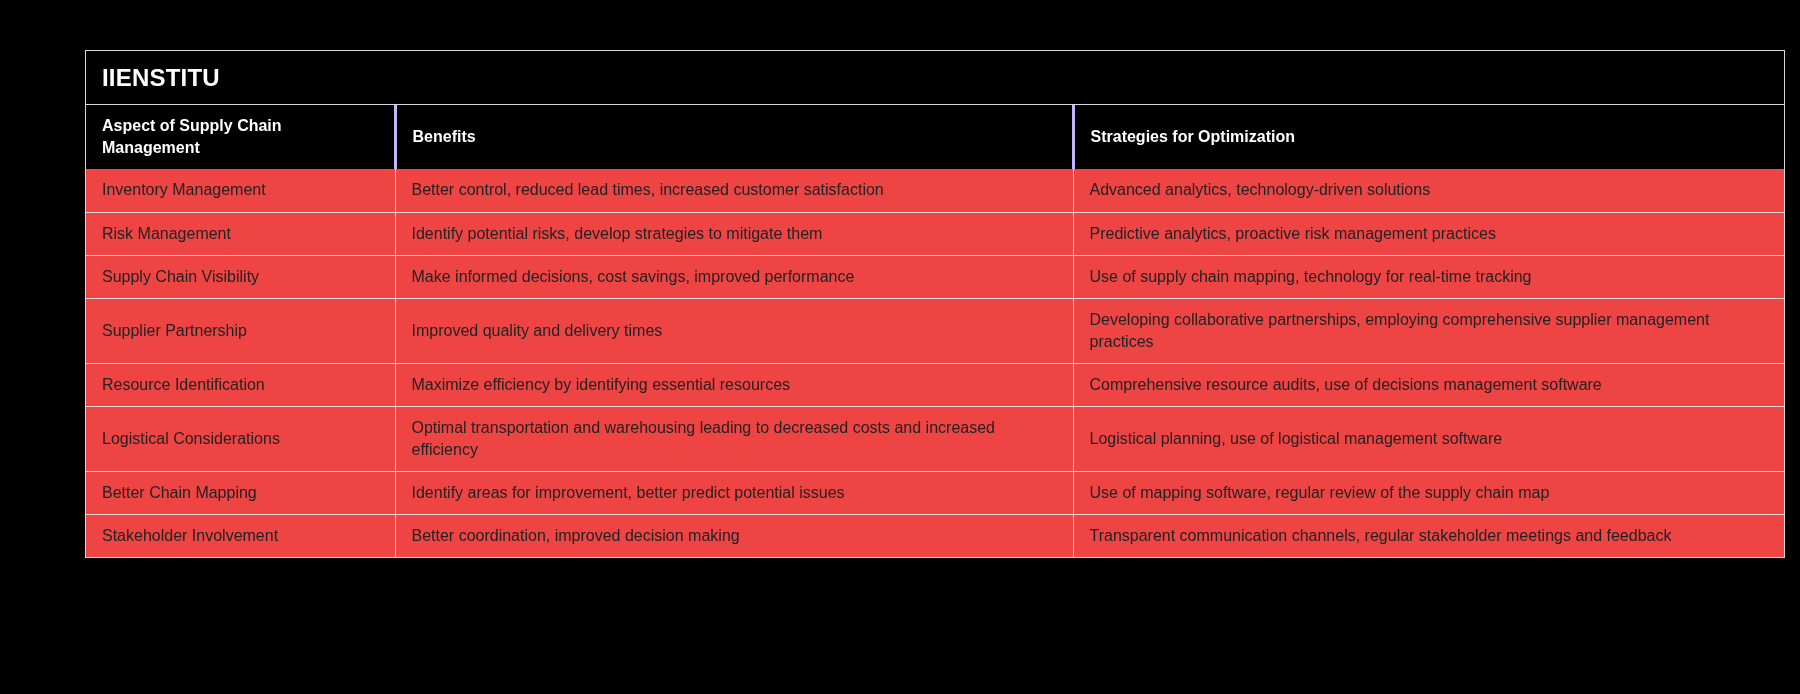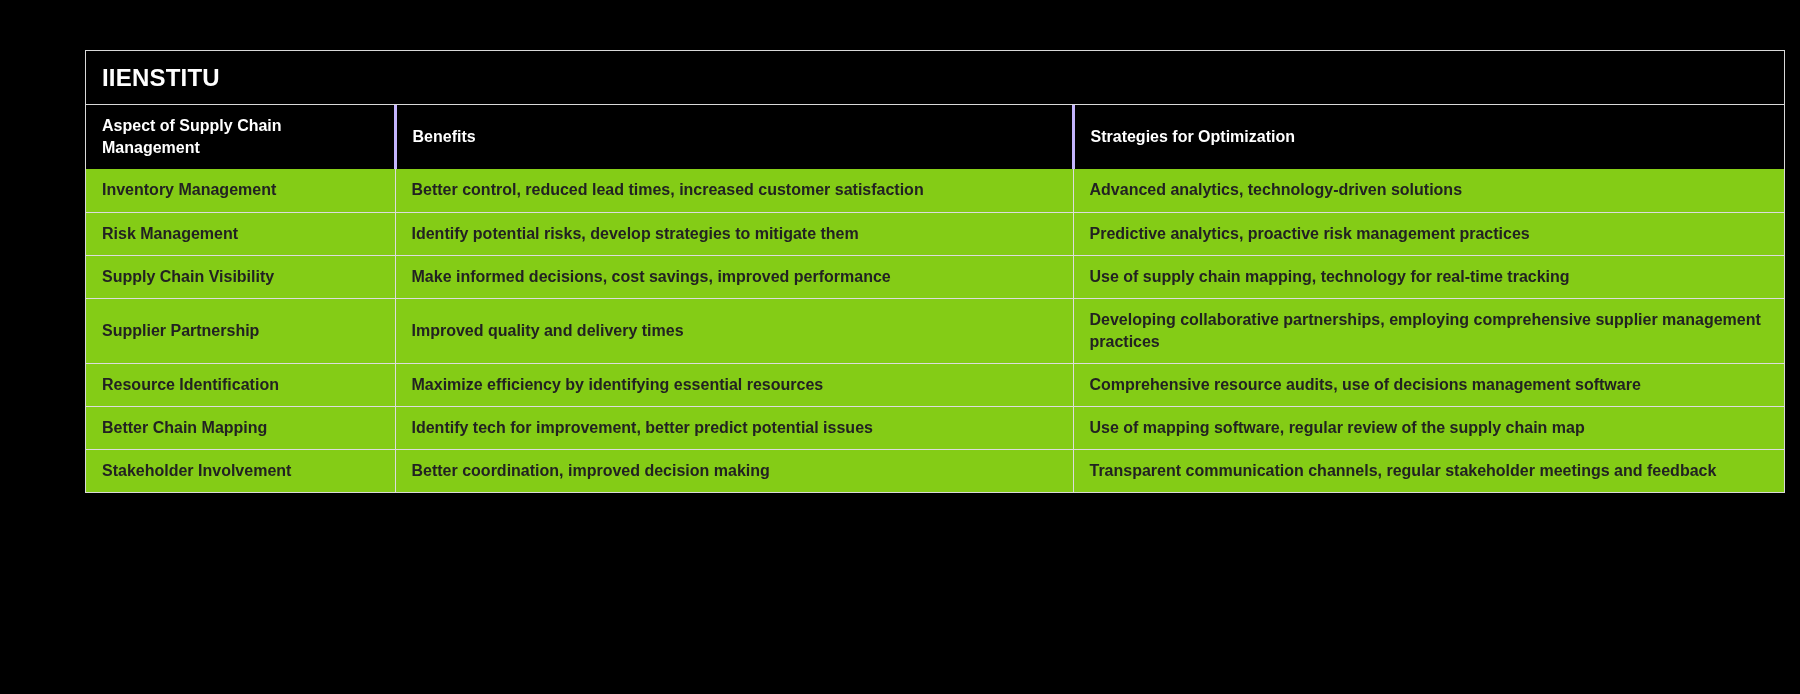--- a/index.html
+++ b/index.html
@@ -52,31 +52,30 @@
       text-align: left;
       padding: 10px 16px;
       height: 64px;
       box-sizing: border-box;
       line-height: 22px;
       border-left: 3px solid #c4b5fd;
       vertical-align: middle;
     }
     thead th:first-child { border-left: none; }
     tbody td {
-      background: #84cc16;
+      background: #ef4444;
       color: #222222;
       font-size: 16px;
       padding: 10px 16px;
       line-height: 22px;
       height: 43px;
       box-sizing: border-box;
       vertical-align: middle;
       border-top: 1px solid #dcdcdc;
       border-left: 1px solid #dcdcdc;
-      font-weight: bold;
     }
     tbody td:first-child { border-left: none; }
     tbody tr:first-child td { border-top: none; }
   </style>
 </head>
 <body>
 
 <div class="table-wrap">
   <div class="caption">IIENSTITU</div>
   <table>
@@ -112,22 +111,27 @@
         <td>Supplier Partnership</td>
         <td>Improved quality and delivery times</td>
         <td>Developing collaborative partnerships, employing comprehensive supplier management practices</td>
       </tr>
       <tr>
         <td>Resource Identification</td>
         <td>Maximize efficiency by identifying essential resources</td>
         <td>Comprehensive resource audits, use of decisions management software</td>
       </tr>
       <tr>
+        <td>Logistical Considerations</td>
+        <td>Optimal transportation and warehousing leading to decreased costs and increased efficiency</td>
+        <td>Logistical planning, use of logistical management software</td>
+      </tr>
+      <tr>
         <td>Better Chain Mapping</td>
-        <td>Identify tech for improvement, better predict potential issues</td>
+        <td>Identify areas for improvement, better predict potential issues</td>
         <td>Use of mapping software, regular review of the supply chain map</td>
       </tr>
       <tr>
         <td>Stakeholder Involvement</td>
         <td>Better coordination, improved decision making</td>
         <td>Transparent communication channels, regular stakeholder meetings and feedback</td>
       </tr>
     </tbody>
   </table>
 </div>

